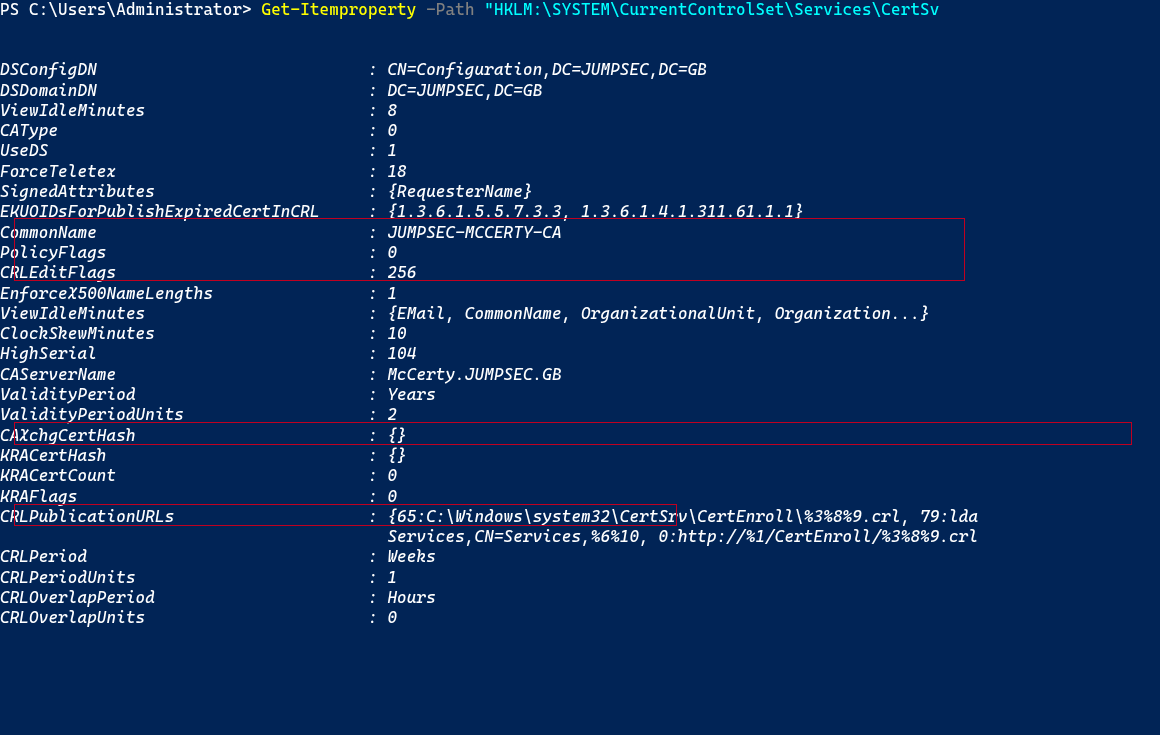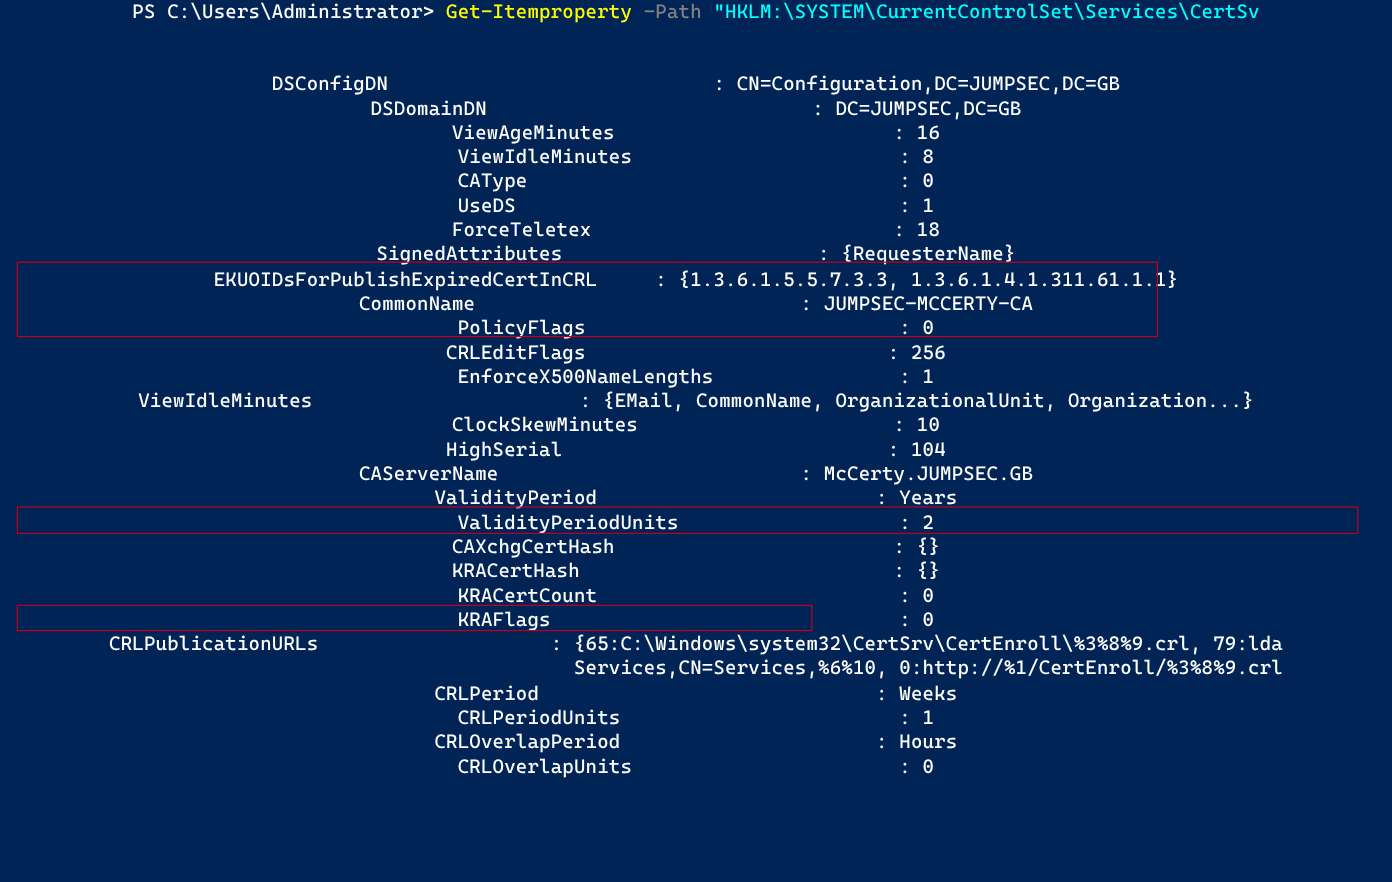--- a/index.html
+++ b/index.html
@@ -1,19 +1,18 @@
 <!DOCTYPE html>
 <html><head>
   <meta charset="utf-8">
   <style>
     * {
       margin: 0;
       padding: 0;
       box-sizing: border-box;
-      text-align: center;
     }
     body {
       background-color: #012456;
       color: #ffffff;
       font-family: 'Cascadia Mono', 'Consolas', 'Courier New', monospace;
       font-size: 16.2px;
       line-height: 20.3px;
       padding: 0;
       width: 1160px;
       height: 735px;
@@ -36,20 +35,21 @@
     }
     .prompt-string {
       color: #00ffff;
     }
     .spacer {
       height: 40px;
     }
     .output-line {
       white-space: pre;
       color: #ffffff;
+      font-style: italic;
     }
     .highlight-box {
       position: absolute;
       border: 1.5px solid #c00020;
       pointer-events: none;
     }
     #hb1 {
       left: 14px;
       top: 218px;
       width: 951px;
@@ -71,21 +71,20 @@
 </head>
 <body>
 
 <div class="prompt-line"><span class="prompt-prefix">PS C:\Users\Administrator&gt; </span><span class="prompt-cmdlet">Get-Itemproperty</span><span class="prompt-param"> -Path </span><span class="prompt-string">"HKLM:\SYSTEM\CurrentControlSet\Services\CertSv</span></div>
 
 <div class="spacer"></div>
 
 <div id="output">
     <div class="output-line">DSConfigDN                            : CN=Configuration,DC=JUMPSEC,DC=GB</div>
     <div class="output-line">DSDomainDN                            : DC=JUMPSEC,DC=GB</div>
-    <div class="output-line">ViewAgeMinutes                        : 16</div>
     <div class="output-line">ViewIdleMinutes                       : 8</div>
     <div class="output-line">CAType                                : 0</div>
     <div class="output-line">UseDS                                 : 1</div>
     <div class="output-line">ForceTeletex                          : 18</div>
     <div class="output-line">SignedAttributes                      : {RequesterName}</div>
     <div class="output-line">EKUOIDsForPublishExpiredCertInCRL     : {1.3.6.1.5.5.7.3.3, 1.3.6.1.4.1.311.61.1.1}</div>
     <div class="output-line">CommonName                            : JUMPSEC-MCCERTY-CA</div>
     <div class="output-line">PolicyFlags                           : 0</div>
     <div class="output-line">CRLEditFlags                          : 256</div>
     <div class="output-line">EnforceX500NameLengths                : 1</div>

